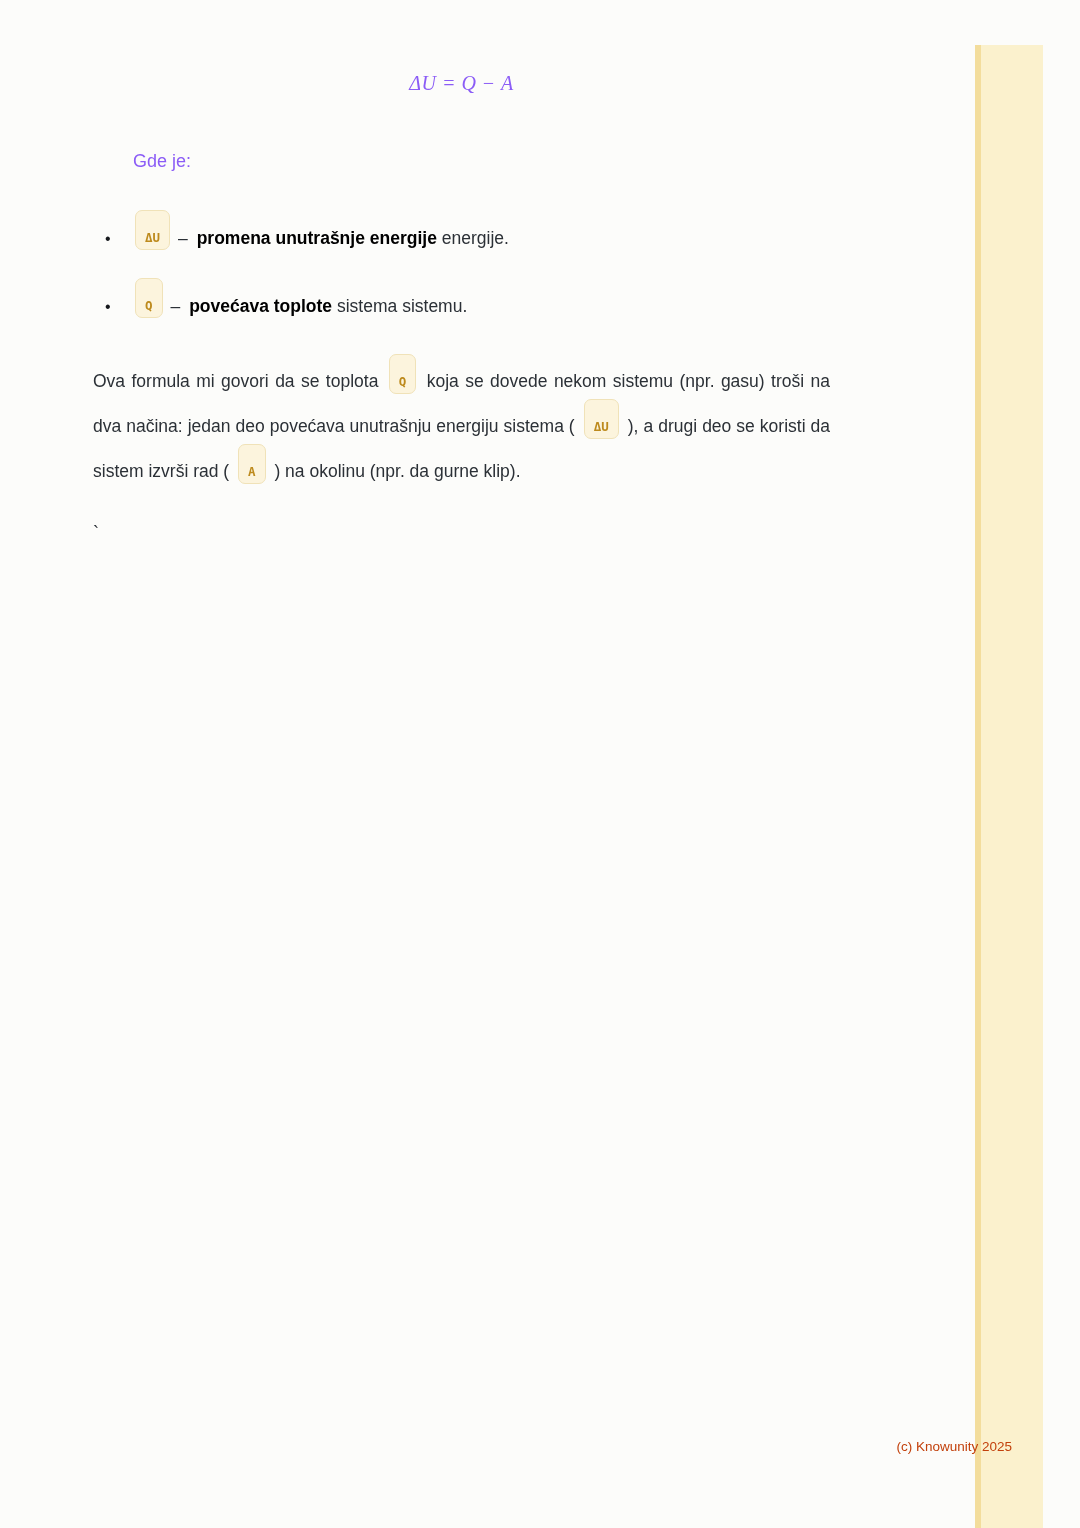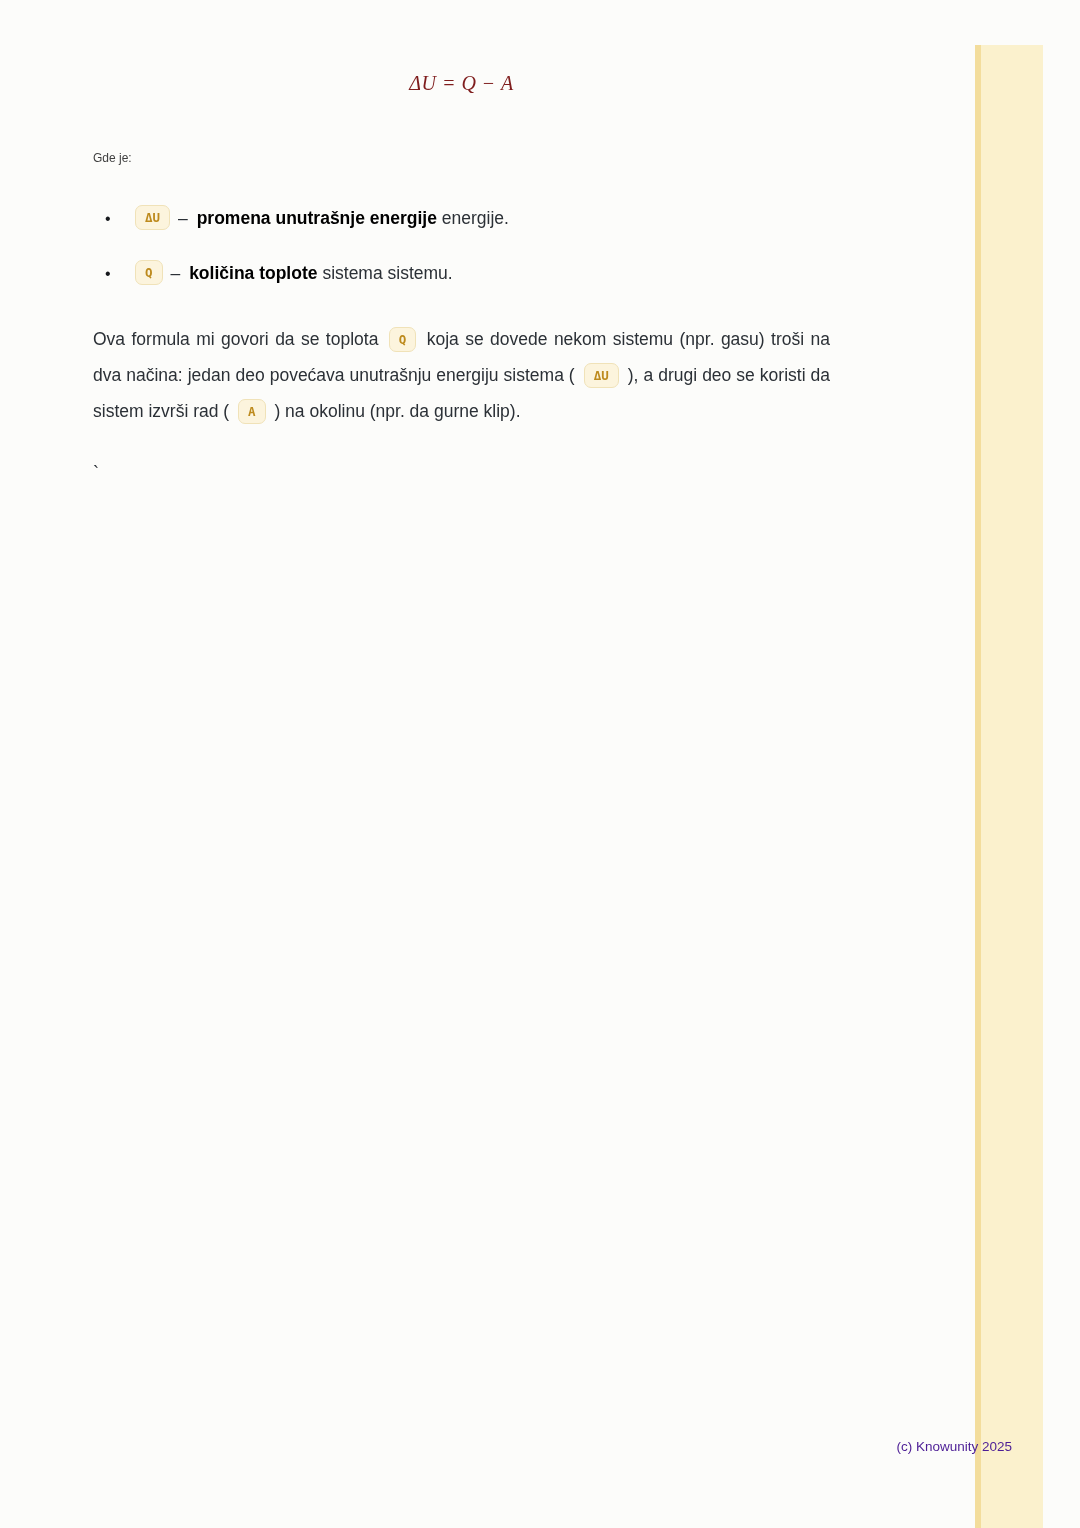--- a/index.html
+++ b/index.html
@@ -22,26 +22,27 @@
   .content {
     position:absolute; left:93px; top:0; width:737px;
   }
   .formula {
     margin-top:72px;
     text-align:center;
     font-family:"Liberation Serif", serif;
     font-style:italic;
     font-size:20px;
     letter-spacing:0.5px;
-    color:#7f1d1d;
+    color:#8b5cf6;
   }
   .intro {
     margin-top:56px;
-    font-size:12px;
-    color:#404040;
+    font-size:18px;
+    color:#8b5cf6;
+    margin-left:40px;
   }
   ul.bullets {
     list-style:none;
     margin-top:38px;
   }
   ul.bullets li {
     margin:0 0 24px 12px;
     font-size:17.5px;
     color:#2b3036;
     line-height:30px;
@@ -50,21 +51,21 @@
     display:inline-block;
     width:30px;
     color:#15181c;
     font-size:16px;
   }
   .chip {
     display:inline-block;
     background:#fcf4dd;
     border:1px solid #f0e2b8;
     border-radius:7px;
-    padding:5px 9px 4px;
+    padding:20px 9px 4px;
     font-family:"DejaVu Sans Mono", monospace;
     font-size:12.5px;
     font-weight:bold;
     color:#bd8a1d;
     line-height:1.15;
     vertical-align:2px;
   }
   .dash { margin:0 4px 0 8px; }
   .b { font-weight:700; color:#000000; }
   .para {
@@ -78,21 +79,21 @@
   .stray {
     margin-top:34px;
     font-size:18px;
     color:#2b3036;
   }
   .footer {
     position:absolute;
     top:1439px;
     right:68px;
     font-size:13.5px;
-    color:#4c1d95;
+    color:#c2410c;
     z-index:2;
   }
 </style>
 </head>
 <body>
 
 <div class="page">
   <div class="edge-line"></div>
   <div class="edge-stripe"></div>
 
@@ -103,21 +104,21 @@
     <p class="intro">Gde je:</p>
 
     <ul class="bullets">
       <li>
         <span class="dot">•</span><span class="chip">ΔU</span><span class="dash">–</span>
         <span class="b">promena unutrašnje energije</span>
         <span>energije.</span>
       </li>
       <li>
         <span class="dot">•</span><span class="chip">Q</span><span class="dash">–</span>
-        <span class="b">količina toplote</span>
+        <span class="b">povećava toplote</span>
         <span>sistema sistemu.</span>
       </li>
     </ul>
 
     <p class="para">
       <span>Ova formula mi govori da se toplota</span>
       <span class="chip">Q</span>
       <span>koja se dovede nekom sistemu (npr. gasu) troši na dva načina: jedan deo povećava unutrašnju energiju sistema (</span>
       <span class="chip">ΔU</span>
       <span>), a drugi deo se koristi da sistem izvrši rad (</span>

